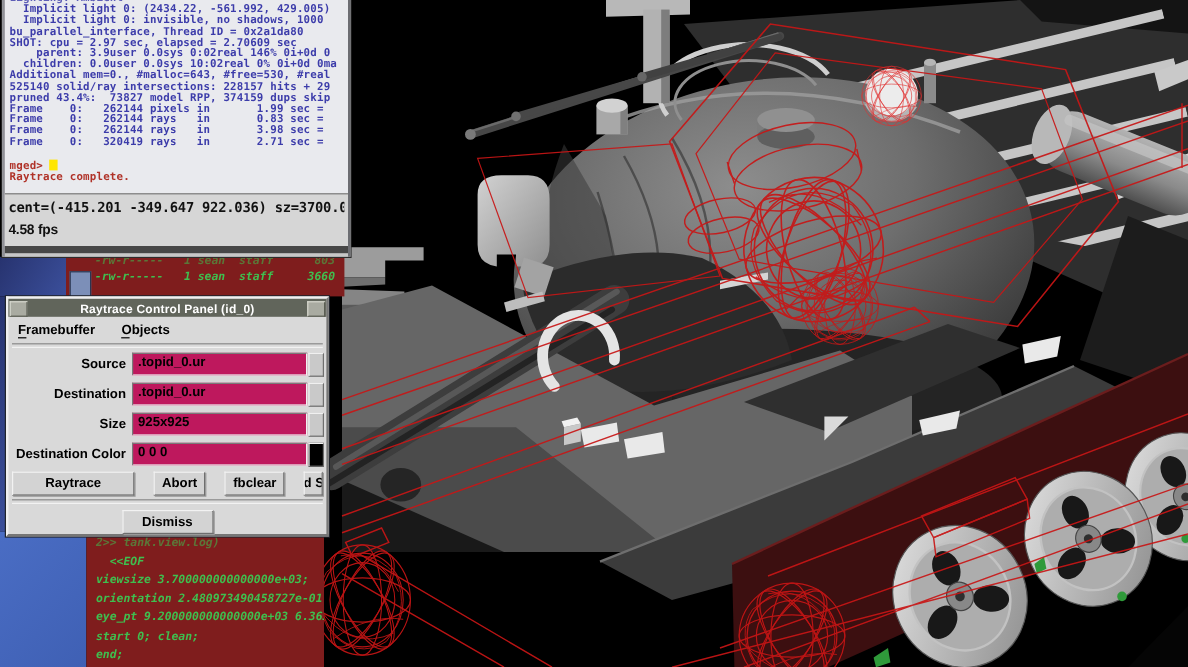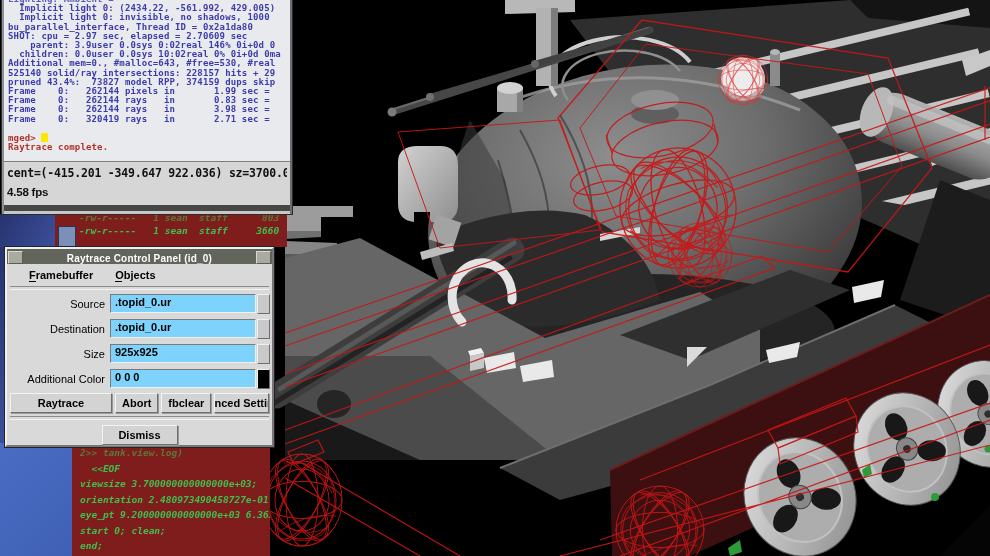--- a/index.html
+++ b/index.html
@@ -34,32 +34,32 @@
   #status .s{font-size:11.5px;font-weight:bold;color:#111;line-height:19px;letter-spacing:-.2px;overflow:hidden;}
   #mged .bevel{height:6px;background:#474747;border-bottom:3px solid #c7c7c7;}
 
   
   #panel{position:absolute;left:5px;top:247px;width:265px;height:196px;background:#d9d9d9;
          border:2px solid;border-color:#f0f0f0 #767676 #767676 #f0f0f0;box-shadow:0 0 0 1px #20242c;}
   #titlebar{height:15px;background:#61655b;display:flex;align-items:flex-end;}
   #titlebar .sq{width:13px;height:11px;margin:0 1px;background:#a9aba1;
                 border:1px solid;border-color:#d6d8ce #5a5d53 #5a5d53 #d6d8ce;}
   #titlebar .t{flex:1;text-align:center;color:#fff;font-size:10px;font-weight:bold;letter-spacing:.2px;}
-  #menubar{height:21px;display:flex;align-items:center;padding-left:20px;gap:18px;}
+  #menubar{height:21px;display:flex;align-items:center;padding-left:6px;gap:18px;}
   .menu-item{font-size:11px;font-weight:bold;color:#000;position:relative;padding:0 2px;}
   .menu-item::after{content:"";position:absolute;left:2px;bottom:-1px;width:7px;height:1px;background:#000;}
   .groove{height:2px;margin:1px 3px;border-top:1px solid #8b8b8b;border-bottom:1px solid #f2f2f2;}
   .frow{display:flex;align-items:center;height:25px;padding:0 2px;}
-  .frow .lab{width:96px;text-align:right;padding-right:5px;font-size:11px;font-weight:normal;color:#000;}
-  .entry{flex:1;height:16px;background:#7dd3fc;border:1px solid;border-color:#7a7a7a #f0f0f0 #f0f0f0 #7a7a7a;
+  .frow .lab{width:96px;text-align:right;padding-right:5px;font-size:11px;font-weight:bold;color:#000;}
+  .entry{flex:1;height:16px;background:#be185d;border:1px solid;border-color:#7a7a7a #f0f0f0 #f0f0f0 #7a7a7a;
          font-size:11px;font-weight:bold;color:#000;padding:1px 0 0 4px;overflow:hidden;}
   .ewidget{width:11px;height:18px;margin-left:1px;background:#c9c9c9;
            border:1px solid;border-color:#f0f0f0 #6e6e6e #6e6e6e #f0f0f0;}
   .ewidget.black{background:#000;}
-  .btnrow{display:flex;align-items:center;padding:2px 3px;gap:3px;}
+  .btnrow{display:flex;align-items:center;padding:2px 3px;gap:16px;}
   .tkbtn{height:18px;background:#d3d3d3;border:1px solid;border-color:#f2f2f2 #6e6e6e #6e6e6e #f2f2f2;
          box-shadow:1px 1px 0 #9a9a9a;font-size:11px;font-weight:bold;color:#000;
          display:flex;align-items:center;justify-content:center;padding:0 6px;white-space:nowrap;overflow:hidden;}
   #btn-raytrace{width:88px;}
   #btn-advanced{flex:1;}
   .dismissrow{display:flex;justify-content:center;margin-top:5px;}
   #btn-dismiss{width:62px;}
 </style>
 </head>
 <body>
@@ -357,21 +357,21 @@
       <div class="lab">Destination</div>
       <div class="entry">.topid_0.ur</div>
       <div class="ewidget"></div>
     </div>
     <div class="frow">
       <div class="lab">Size</div>
       <div class="entry">925x925</div>
       <div class="ewidget"></div>
     </div>
     <div class="frow">
-      <div class="lab">Additional Color</div>
+      <div class="lab">Destination Color</div>
       <div class="entry">0 0 0</div>
       <div class="ewidget black"></div>
     </div>
 
     <div class="btnrow">
       <div class="tkbtn" id="btn-raytrace">Raytrace</div>
       <div class="tkbtn">Abort</div>
       <div class="tkbtn">fbclear</div>
       <div class="tkbtn" id="btn-advanced">Advanced Settings...</div>
     </div>

